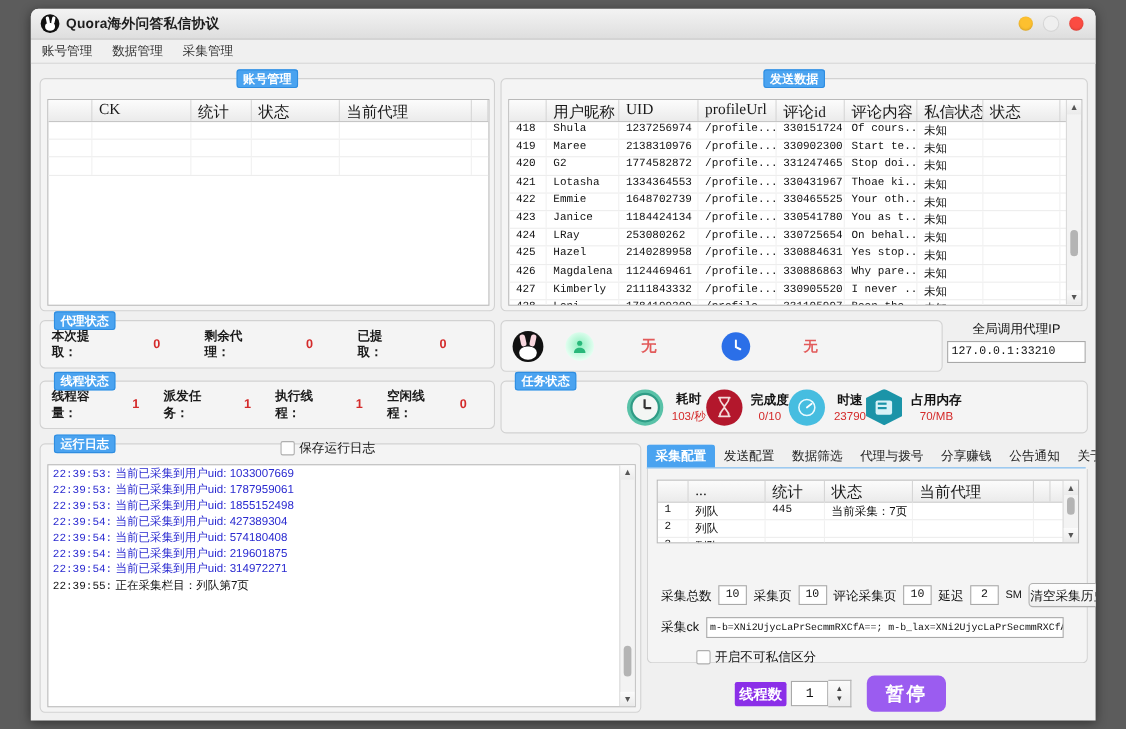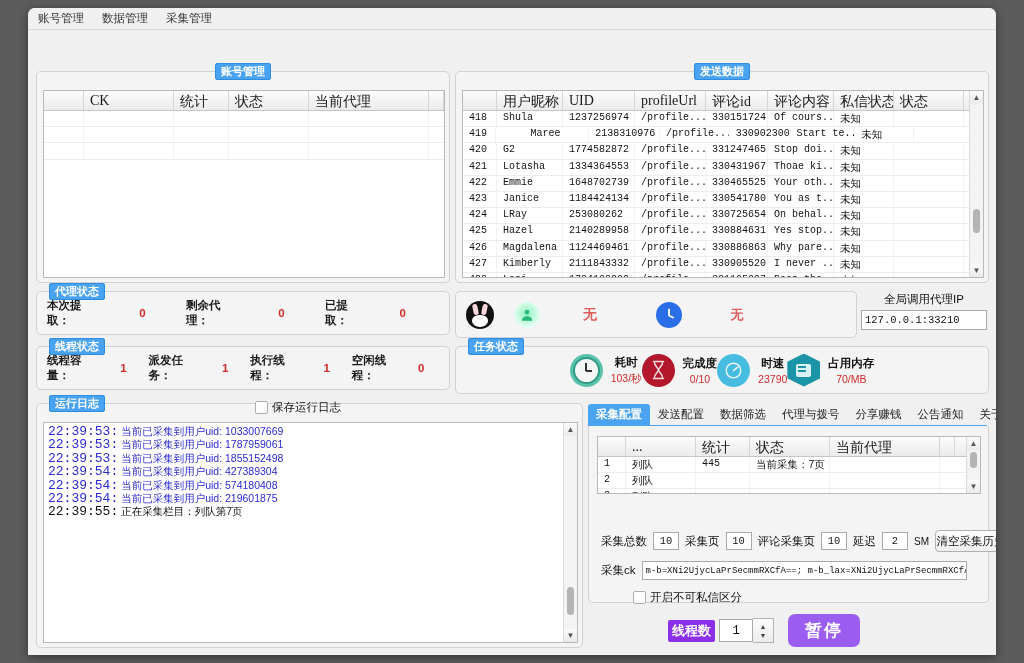--- a/index.html
+++ b/index.html
@@ -112,21 +112,21 @@
   
   .logbox{
     position:absolute;background:#fff;border:1px solid #b9b9b9;
     overflow:hidden;
   }
   .logline{
     font-size:10.5px;line-height:13.4px;white-space:nowrap;
     padding-left:4px;
     font-family:"Liberation Sans",sans-serif;
   }
-  .logline .t{font-family:"Liberation Mono",monospace;font-size:13px;}
+  .logline .t{font-family:"Liberation Mono",monospace;font-size:10px;}
   
   .tabs{display:flex;align-items:flex-end;height:19px;border-bottom:1px solid #4aa3f0;}
   .tab{
     font-size:11.5px;color:#222;padding:2px 7px 2px 7px;
     border:1px solid transparent;white-space:nowrap;
   }
   .tab.active{
     background:#4aa3f0;color:#fff;font-weight:bold;
     border-radius:3px 3px 0 0;
   }
@@ -169,20 +169,31 @@
     border-radius:7px;color:#fff;font-weight:bold;
     display:flex;align-items:center;justify-content:center;
     font-size:17px;letter-spacing:2px;
   }
 </style>
 </head>
 <body>
 
 <div class="window">
 
+  <div class="titlebar">
+    <div class="app-logo">
+        <span></span>
+      </div>
+    <div class="title-text">Quora海外问答私信协议</div>
+    <div class="win-btns">
+      <div class="wb min"></div>
+      <div class="wb max"></div>
+      <div class="wb close"></div>
+    </div>
+  </div>
 
   <div class="menubar">
     <div class="menu-item">账号管理</div>
     <div class="menu-item">数据管理</div>
     <div class="menu-item">采集管理</div>
   </div>
 
   <div class="grp" style="left:8px;top:63px;width:412px;height:210px;">
     <div class="grp-title center">账号管理</div>
     <div class="tbl" style="left:6px;top:18px;width:400px;height:186px;">
@@ -239,21 +250,21 @@
             <div class="td" style="width: 66px;">Shula</div>
             <div class="td" style="width: 72px;">1237256974</div>
             <div class="td" style="width: 71px;">/profile...</div>
             <div class="td" style="width: 62px;">330151724</div>
             <div class="td" style="width: 66px;">Of cours...</div>
             <div class="td cn" style="width: 60px;">未知</div>
             <div class="td cn" style="width: 70px;"></div>
           </div>
           <div class="trow">
             <div class="td" style="width: 34px;">419</div>
-            <div class="td" style="width: 66px; margin-left: 28px;">Maree</div>
+            <div class="td" style="width: 66px;">Maree</div>
             <div class="td" style="width: 72px;">2138310976</div>
             <div class="td" style="width: 71px;">/profile...</div>
             <div class="td" style="width: 62px;">330902300</div>
             <div class="td" style="width: 66px;">Start te...</div>
             <div class="td cn" style="width: 60px;">未知</div>
             <div class="td cn" style="width: 70px;"></div>
           </div>
           <div class="trow">
             <div class="td" style="width: 34px;">420</div>
             <div class="td" style="width: 66px;">G2</div>
@@ -473,20 +484,21 @@
       <span class="lbl">保存运行日志</span>
     </div>
     <div class="logbox" style="left:6px;top:18px;width:533px;height:219px;">
       <div id="log-lines" style="padding-top:2px;">
           <div class="logline" style="color: rgb(42, 42, 208);"><span class="t">22:39:53:</span><span>  当前已采集到用户uid: 1033007669</span></div>
           <div class="logline" style="color: rgb(42, 42, 208);"><span class="t">22:39:53:</span><span>  当前已采集到用户uid: 1787959061</span></div>
           <div class="logline" style="color: rgb(42, 42, 208);"><span class="t">22:39:53:</span><span>  当前已采集到用户uid: 1855152498</span></div>
           <div class="logline" style="color: rgb(42, 42, 208);"><span class="t">22:39:54:</span><span>  当前已采集到用户uid: 427389304</span></div>
           <div class="logline" style="color: rgb(42, 42, 208);"><span class="t">22:39:54:</span><span>  当前已采集到用户uid: 574180408</span></div>
           <div class="logline" style="color: rgb(42, 42, 208);"><span class="t">22:39:54:</span><span>  当前已采集到用户uid: 219601875</span></div>
+          <div class="logline" style="color: rgb(42, 42, 208);"><span class="t">22:39:54:</span><span>  当前已采集到用户uid: 314972271</span></div>
           <div class="logline" style="color: rgb(17, 17, 17);"><span class="t">22:39:55:</span><span>  正在采集栏目：列队第7页</span></div>
         </div>
       <div class="scrollbar">
         <div class="sb-arrow">▲</div>
         <div class="sb-thumb" style="top:164px;height:28px;"></div>
         <div class="sb-arrow" style="position:absolute;bottom:0;left:0;right:0;">▼</div>
       </div>
     </div>
   </div>
 

